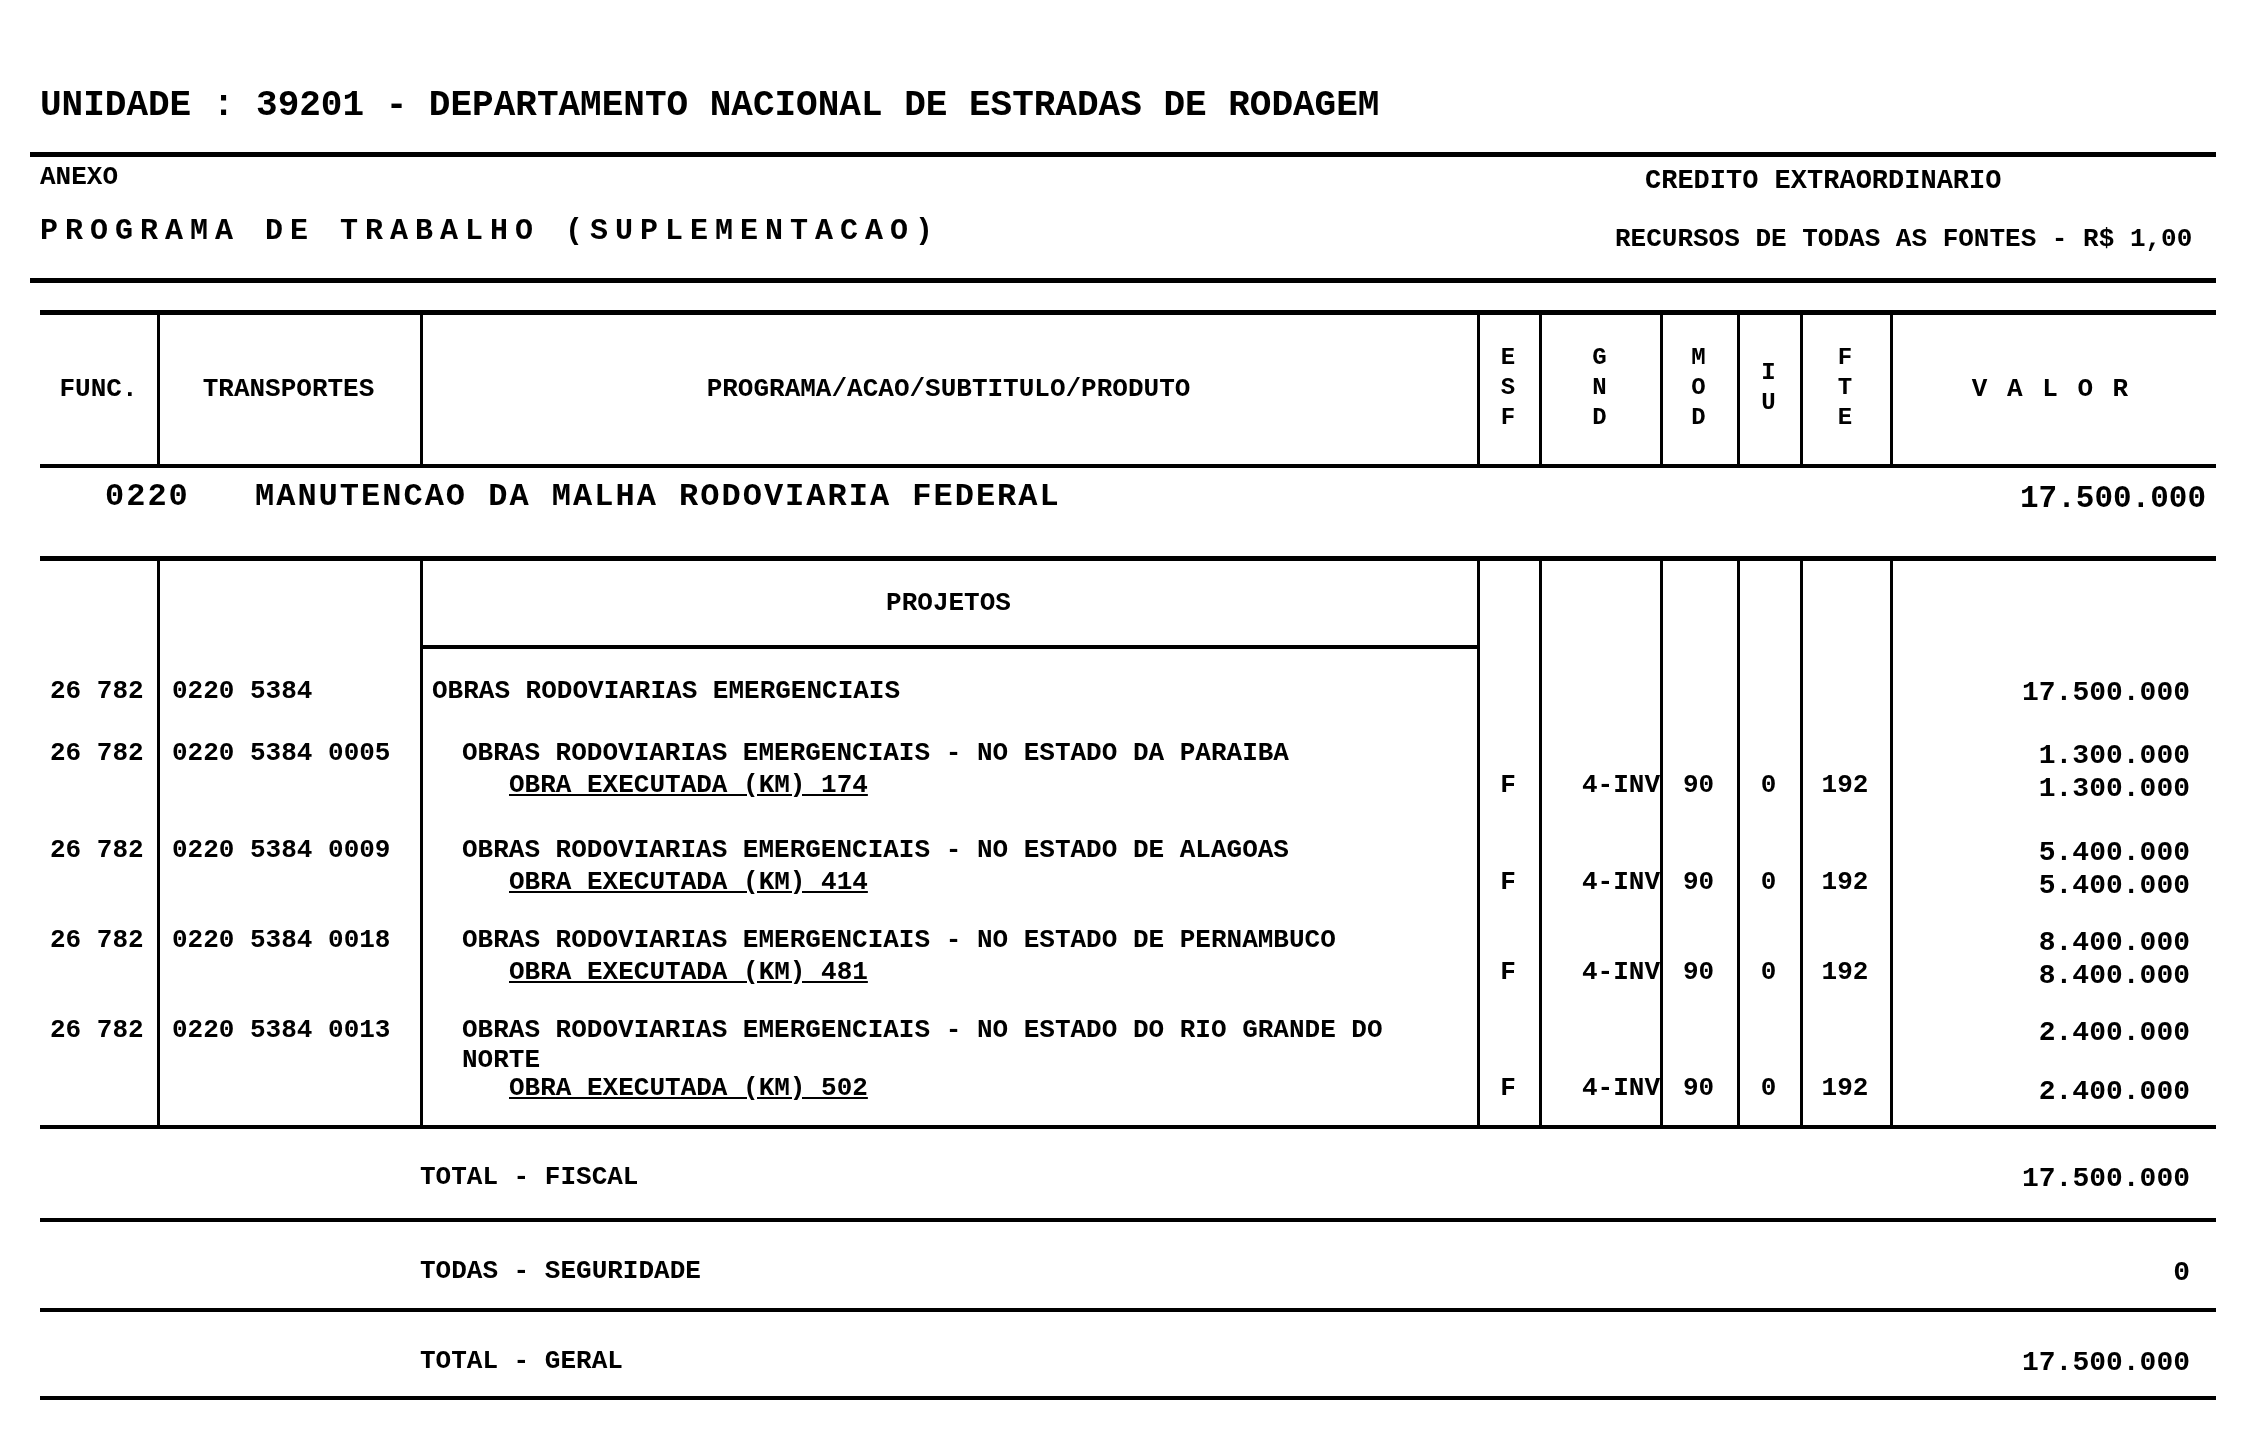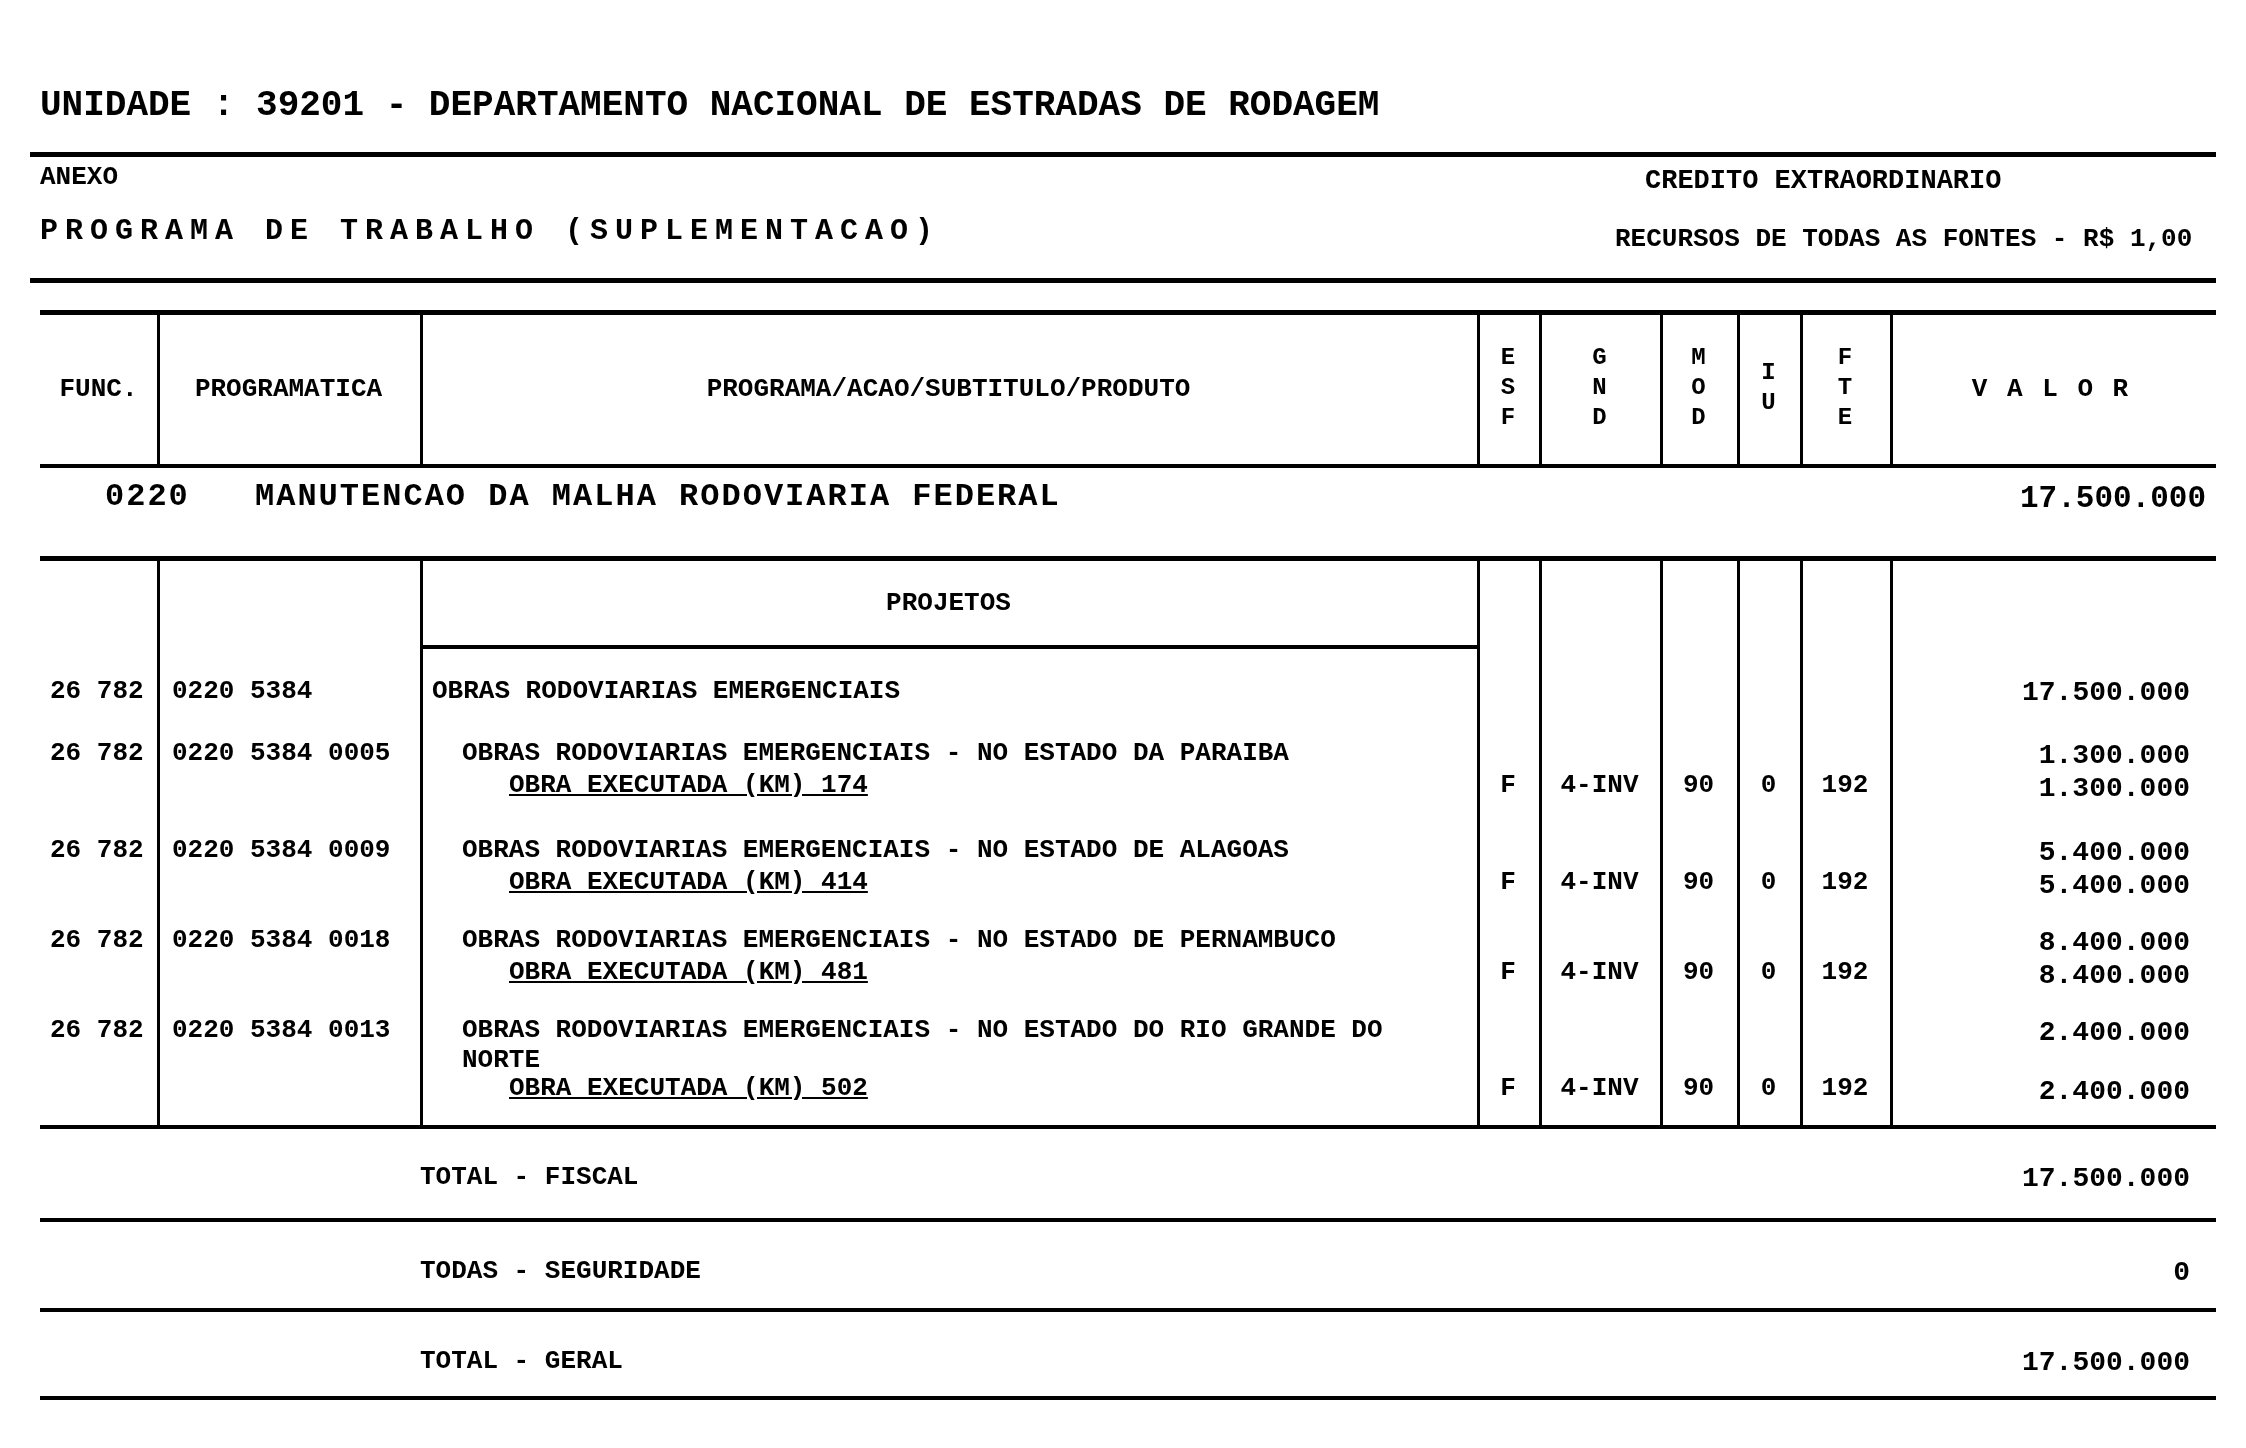--- a/index.html
+++ b/index.html
@@ -14,21 +14,21 @@
   .t36{font-size:36px;line-height:40px;}
   .hl{position:absolute;height:4px;background:#000;}
   .vl{position:absolute;width:3px;background:#000;}
   .ctr{text-align:center;}
   .c-func{left:50px;}
   .c-prog{left:172px;}
   .c-t0{left:432px;}
   .c-t1{left:462px;}
   .c-t2{left:509px;text-decoration:underline;}
   .c-esf{left:1477px;width:62px;text-align:center;}
-  .c-gnd{left:1539px;width:121px;text-align:center;}
+  .c-gnd{left:1539px;width:121px;text-align:right;}
   .c-mod{left:1660px;width:77px;text-align:center;}
   .c-iu{left:1737px;width:63px;text-align:center;}
   .c-fte{left:1800px;width:90px;text-align:center;}
   .c-val{right:56px;text-align:right;}
   .row{position:absolute;left:0;top:0;width:2246px;height:0;overflow:visible;}
   .stack{position:absolute;line-height:30px;font-size:24px;text-align:center;}
 </style>
 </head>
 <body>
 
@@ -52,21 +52,21 @@
     <div class="vl" style="left:157px;top:312px;height:152px;"></div>
     <div class="vl" style="left:420px;top:312px;height:152px;"></div>
     <div class="vl" style="left:1477px;top:312px;height:152px;"></div>
     <div class="vl" style="left:1539px;top:312px;height:152px;"></div>
     <div class="vl" style="left:1660px;top:312px;height:152px;"></div>
     <div class="vl" style="left:1737px;top:312px;height:152px;"></div>
     <div class="vl" style="left:1800px;top:312px;height:152px;"></div>
     <div class="vl" style="left:1890px;top:312px;height:152px;"></div>
 
     <div class="abs t26 ctr" style="left:40px;top:374px;width:117px;">FUNC.</div>
-    <div class="abs t26 ctr" style="left:157px;top:374px;width:263px;">PROGRAMATICA</div>
+    <div class="abs t26 ctr" style="left:157px;top:374px;width:263px;">TRANSPORTES</div>
     <div class="abs t26 ctr" style="left:420px;top:374px;width:1057px;">PROGRAMA/ACAO/SUBTITULO/PRODUTO</div>
 
     <div class="stack" style="left:1477px;top:343px;width:62px;">
       <div>E</div>
         <div>S</div>
         <div>F</div>
     </div>
     <div class="stack" style="left:1539px;top:343px;width:121px;">
       <div>G</div>
         <div>N</div>

